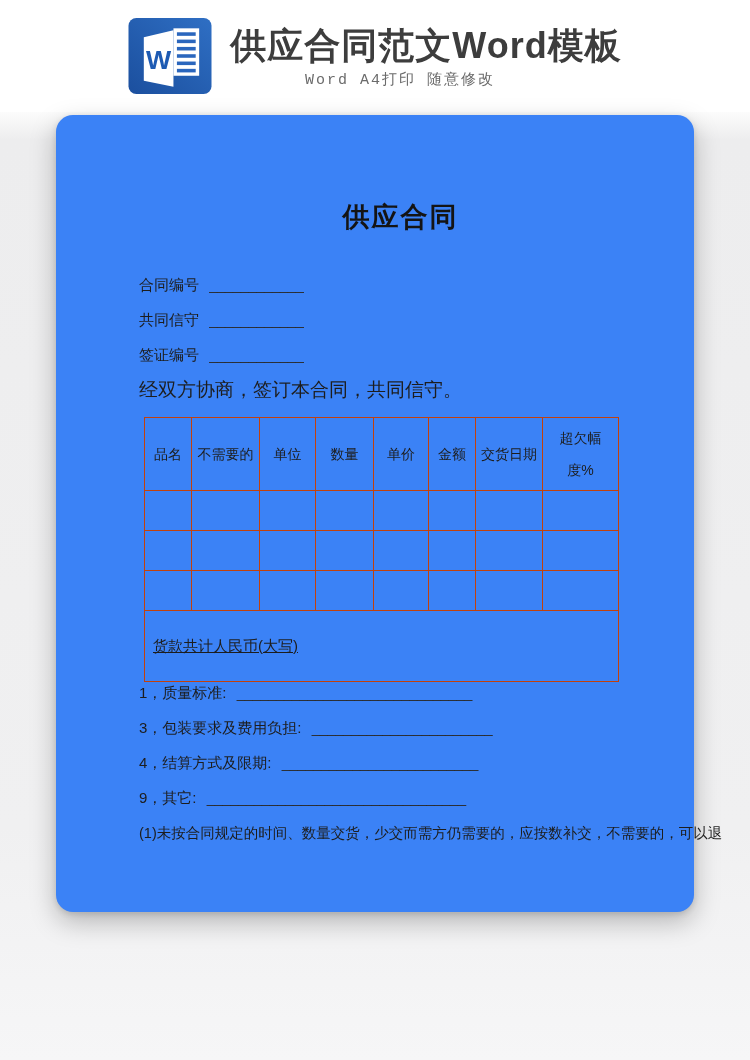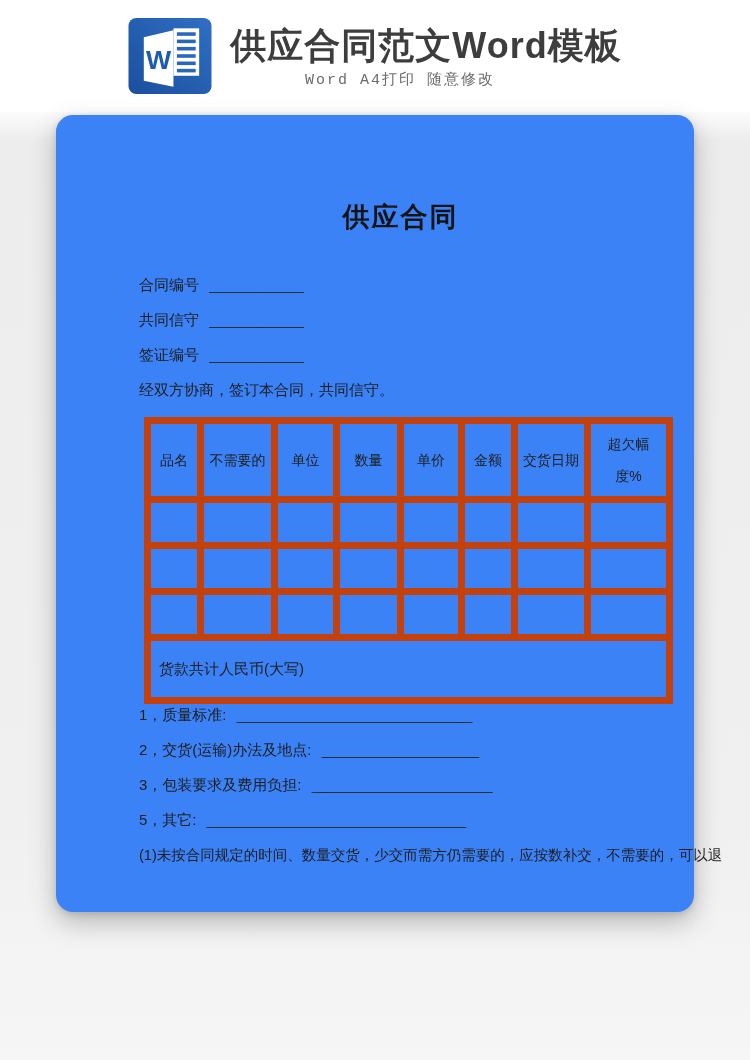--- a/index.html
+++ b/index.html
@@ -19,28 +19,28 @@
     width:638px;height:797px;margin:3px auto 0;background:#3b82f6;box-sizing:border-box;
     padding:85px 32px 0 83px;position:relative;
     box-shadow:0 10px 26px rgba(0,0,0,0.25),0 2px 6px rgba(0,0,0,0.12);
     color:#1d1d1d;
     border-radius:17px;
   }
   .doc-title{text-align:center;font-size:27px;font-weight:700;letter-spacing:2px;line-height:34px;color:#141414;}
   .fields{margin-top:40px;}
   .row{margin:0 0 13px;line-height:22px;font-size:15px;white-space:nowrap;}
   .blank{letter-spacing:-0.5px;color:#2b2b2b;margin-left:6px;text-align:right;}
-  .intro{margin:12px 0 16px;line-height:22px;font-size:15px;}
+  .intro{margin:12px 0 16px;line-height:22px;font-size:19px;}
   
   table.items{border-collapse:collapse;table-layout:fixed;width:466px;margin:10px 0 0 5px;}
-  table.items th,table.items td{border:7px solid #c2410c;padding:0;}
+  table.items th,table.items td{border:1px solid #c2410c;padding:0;}
   table.items th{height:72px;font-weight:400;font-size:14px;text-align:center;vertical-align:middle;line-height:30px;}
   table.items td.cell{height:39px;}
   .wrap-narrow{display:inline-block;width:46px;line-height:32px;}
-  td.tfoot-cell{height:40px;font-size:15px;text-align:left;vertical-align:middle;padding:8px 8px !important;}
+  td.tfoot-cell{height:40px;font-size:15px;text-align:left;vertical-align:middle;padding:15px 8px !important;text-decoration:underline;}
   
   .clauses{}
   .note{margin:13px 0 12px;line-height:22px;font-size:14.5px;white-space:nowrap;}
   
   .word-icon{width:84px;height:78px;flex:0 0 auto;}
 </style>
 </head>
 <body>
 
 <div class="banner">
@@ -142,28 +142,28 @@
       </tr>
     </tbody>
   </table>
 
   <div class="clauses">
     <p class="row">
       <span>1，质量标准:</span>
       <span class="blank">______________________________</span>
     </p>
     <p class="row">
-      <span>2，交货(运输)办法及地点:</span>
-      <span class="blank">____________________</span>
-    </p>
-    <p class="row">
       <span>3，包装要求及费用负担:</span>
       <span class="blank">_______________________</span>
     </p>
     <p class="row">
-      <span>5，其它:</span>
+      <span>4，结算方式及限期:</span>
+      <span class="blank">_________________________</span>
+    </p>
+    <p class="row">
+      <span>9，其它:</span>
       <span class="blank">_________________________________</span>
     </p>
   </div>
 
   <p class="note">(1)未按合同规定的时间、数量交货，少交而需方仍需要的，应按数补交，不需要的，可以退</p>
 
 </div>
 
 </body></html>

